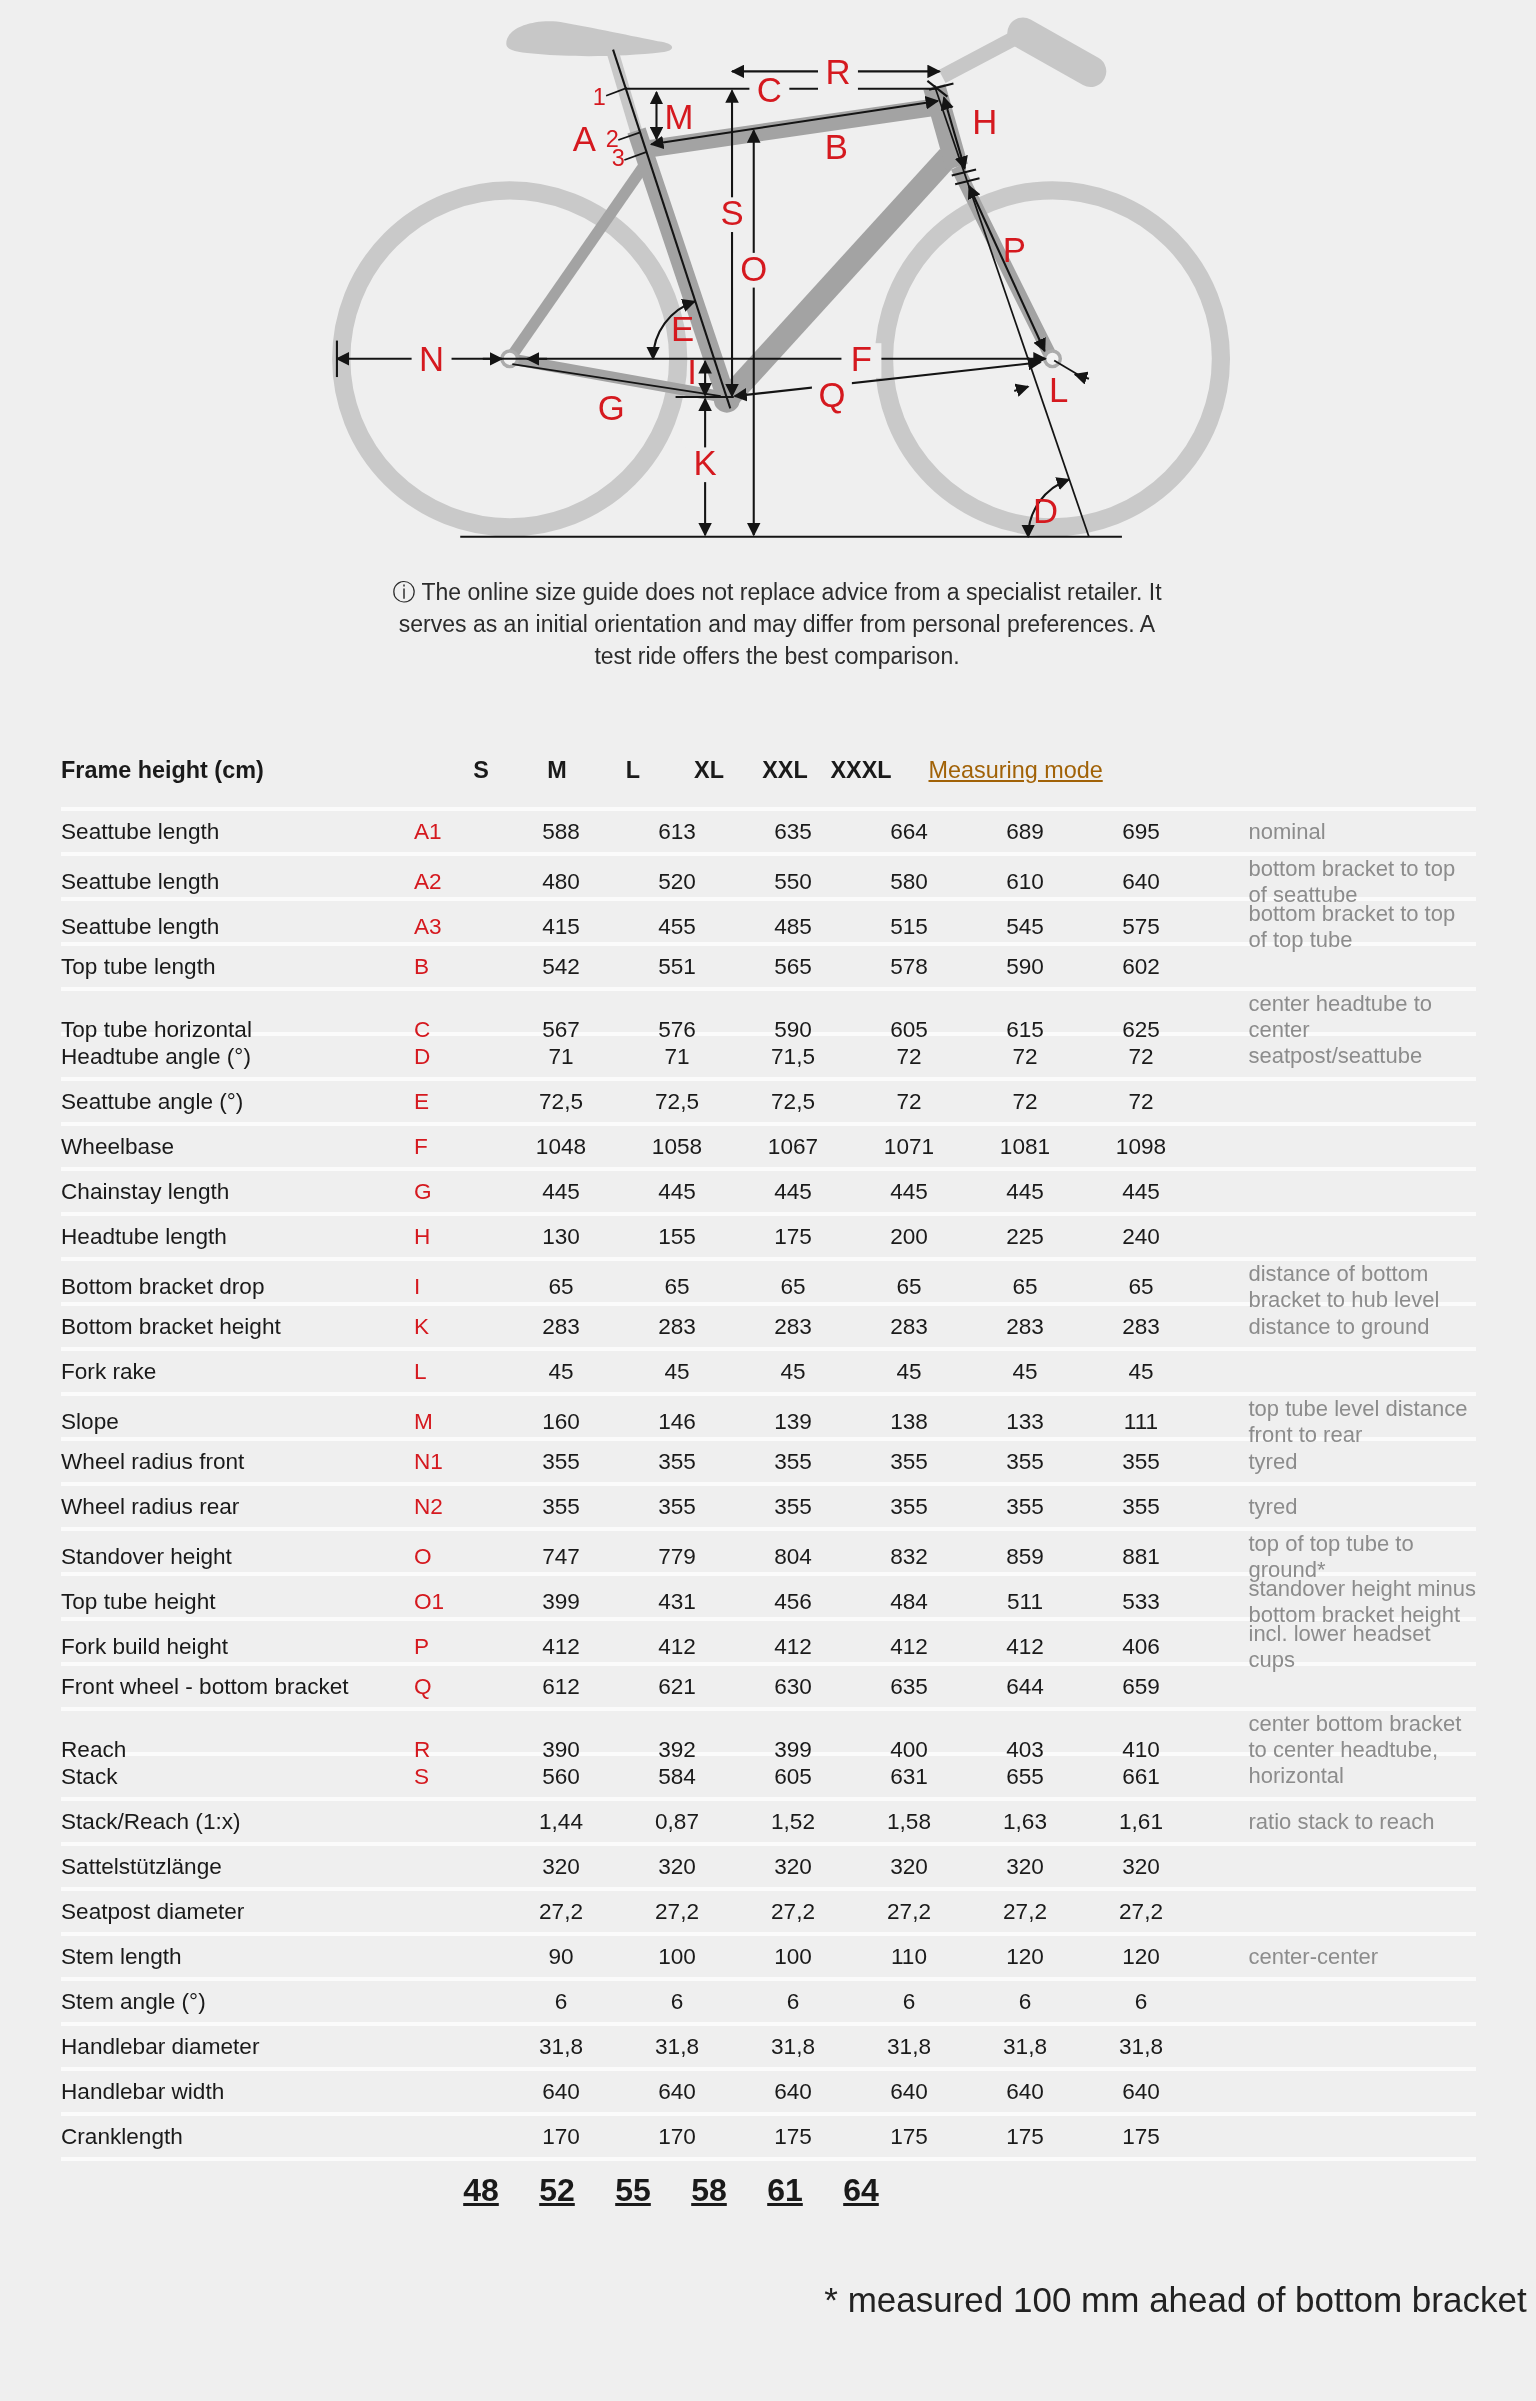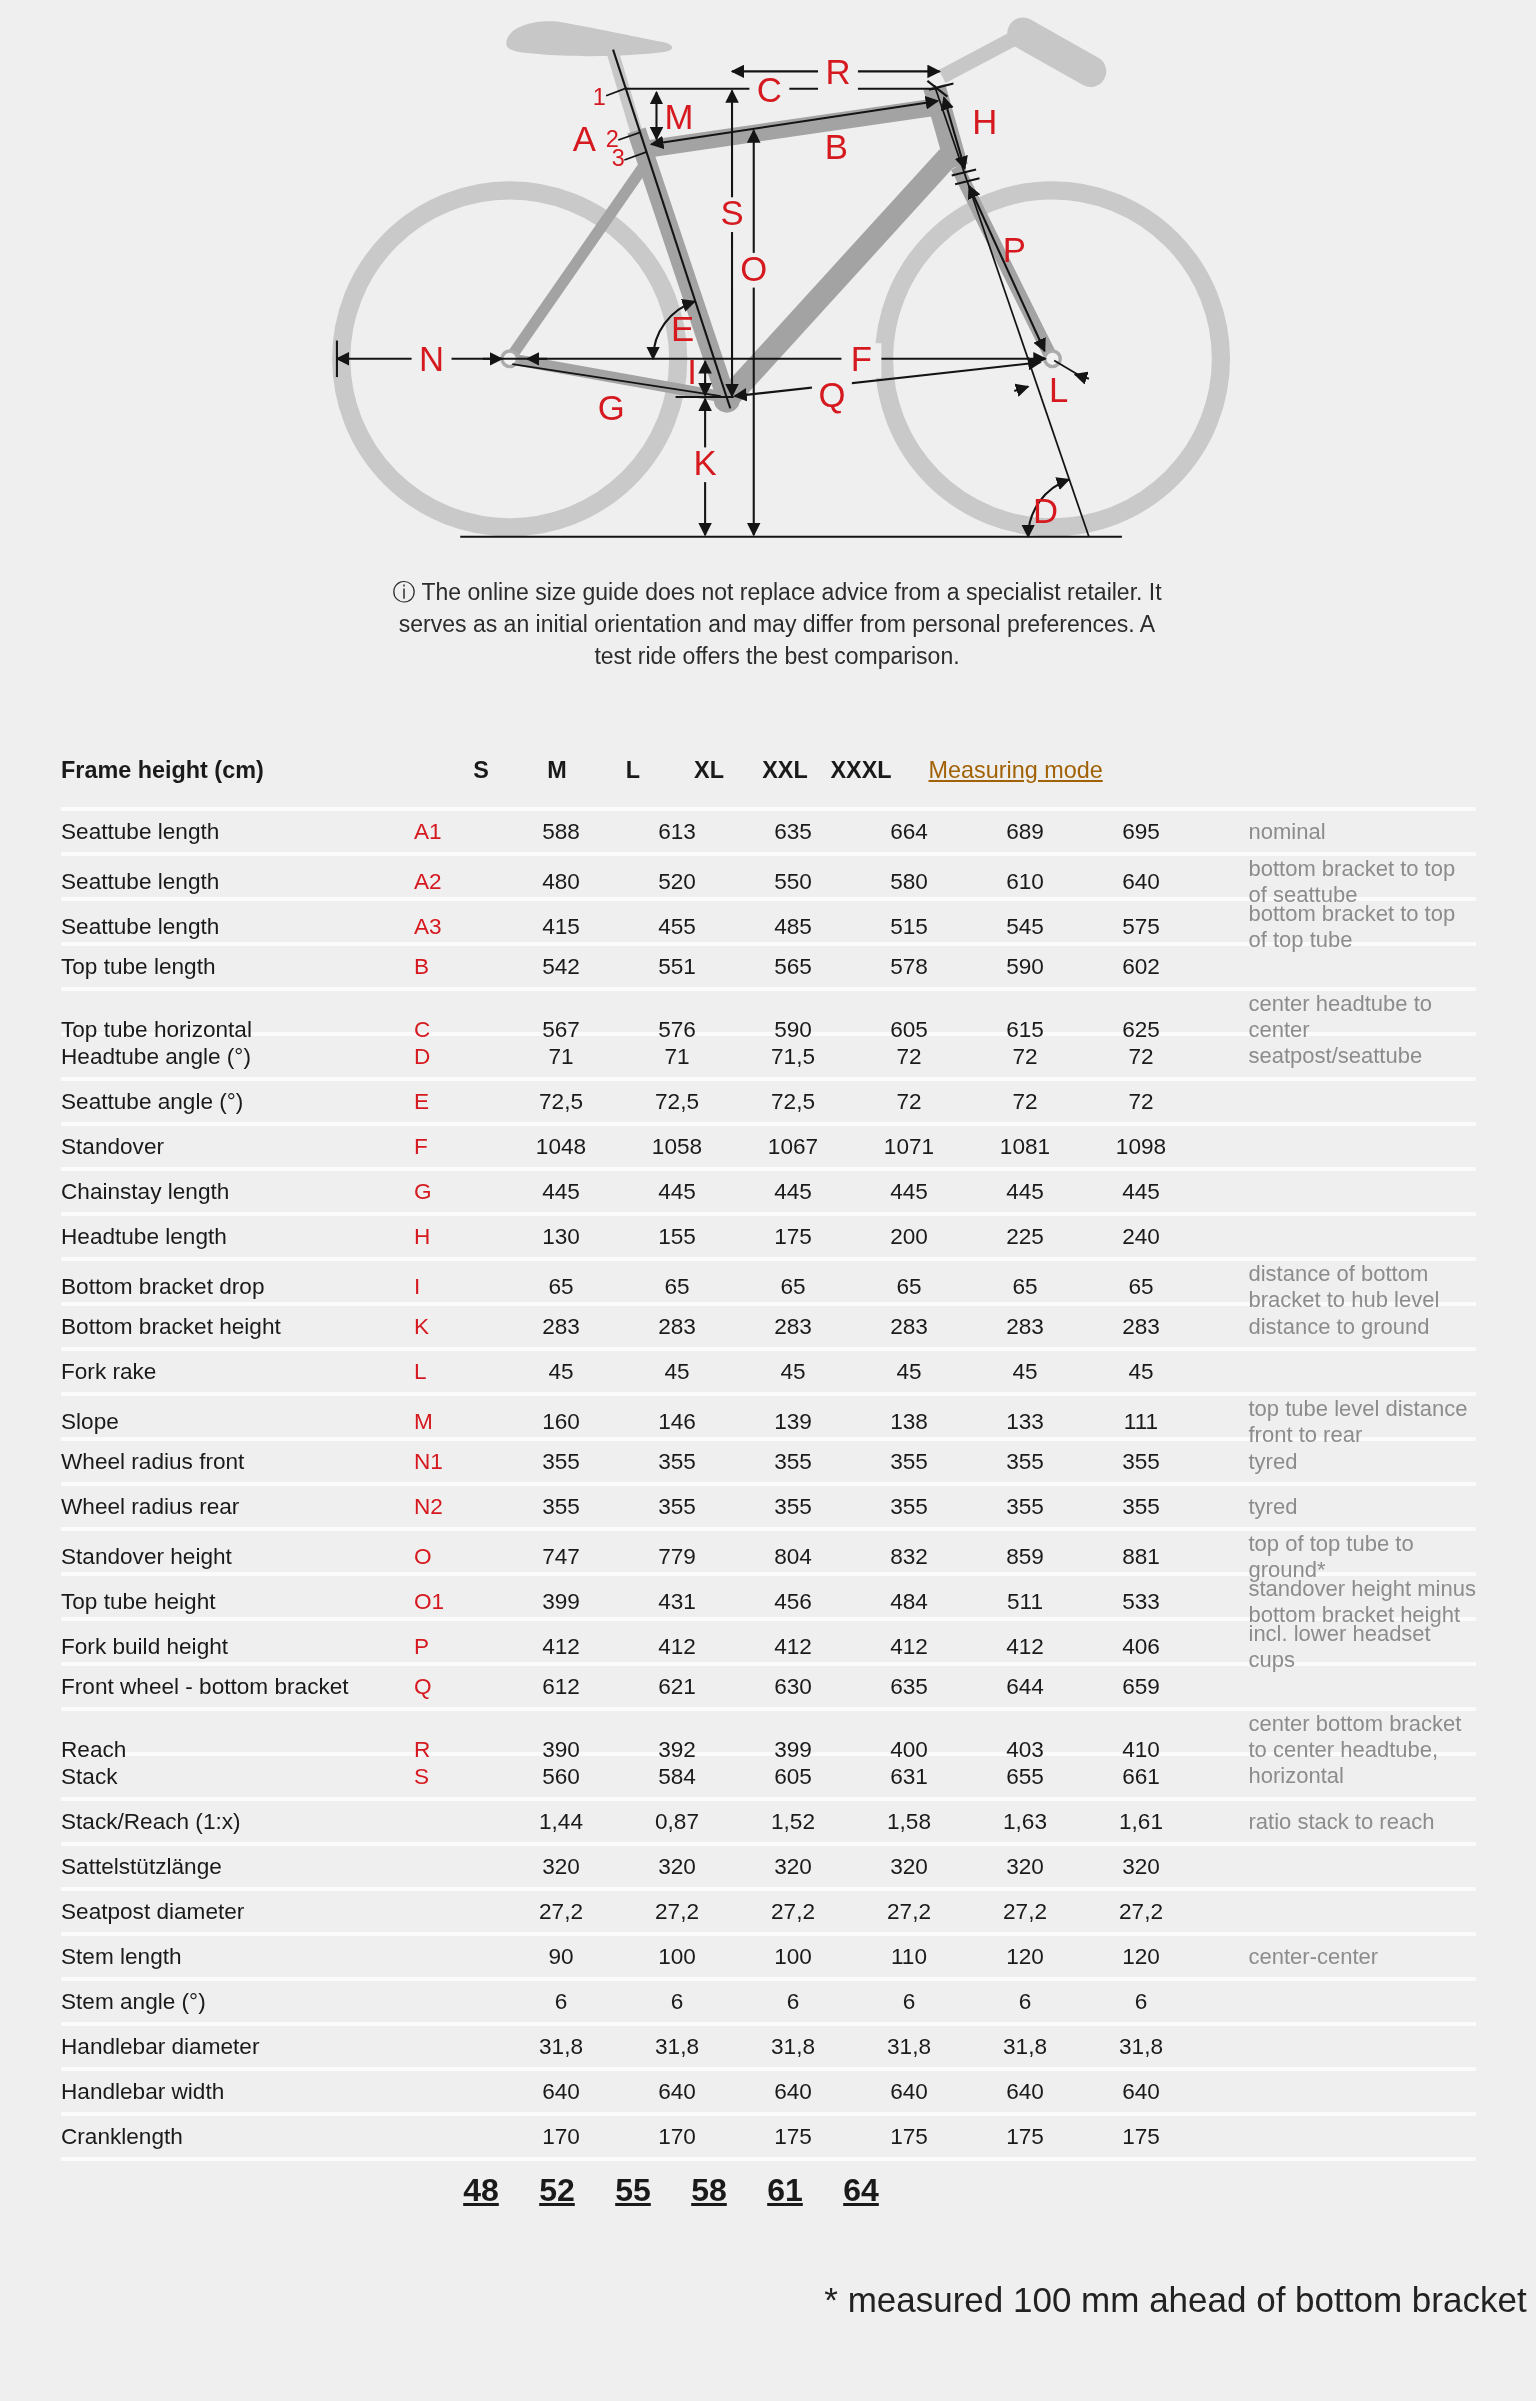--- a/index.html
+++ b/index.html
@@ -229,21 +229,21 @@
           <span class="cell-code">E</span>
           <span class="cell-val">72,5</span>
           <span class="cell-val">72,5</span>
           <span class="cell-val">72,5</span>
           <span class="cell-val">72</span>
           <span class="cell-val">72</span>
           <span class="cell-val">72</span>
           <span class="cell-measuring"></span>
         </div>
         <div class="grid row">
-          <span class="cell-label">Standover</span>
+          <span class="cell-label">Wheelbase</span>
           <span class="cell-code">F</span>
           <span class="cell-val">1048</span>
           <span class="cell-val">1058</span>
           <span class="cell-val">1067</span>
           <span class="cell-val">1071</span>
           <span class="cell-val">1081</span>
           <span class="cell-val">1098</span>
           <span class="cell-measuring"></span>
         </div>
         <div class="grid row">

